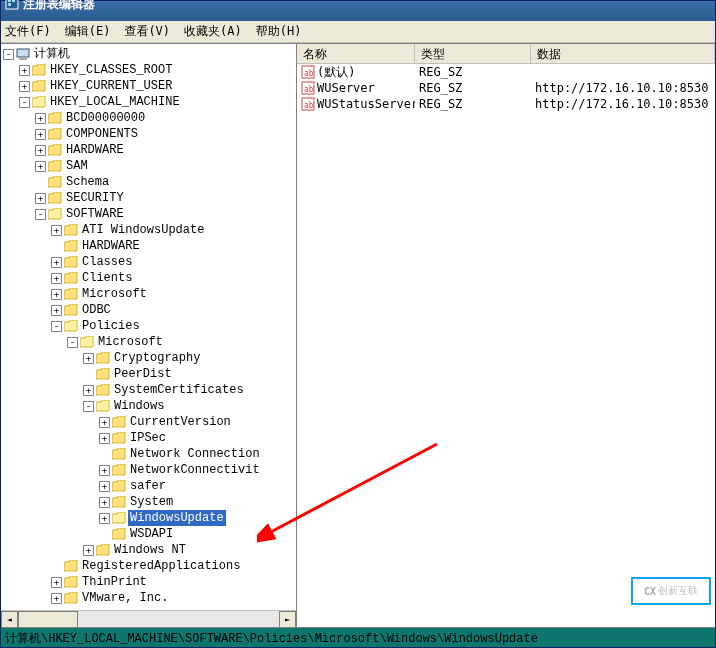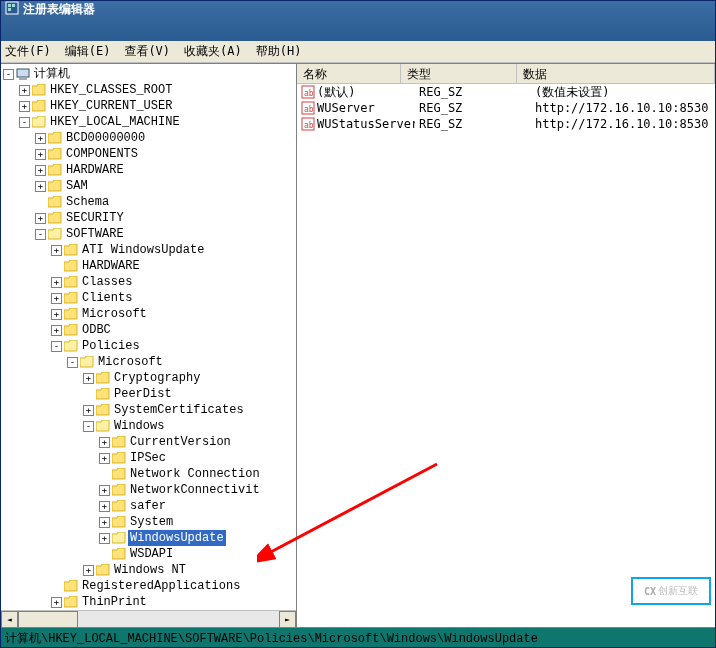--- a/index.html
+++ b/index.html
@@ -1,18 +1,18 @@
 <!DOCTYPE html>
 <html><head>
 <meta charset="utf-8">
 <style>
   * { box-sizing: border-box; margin: 0; padding: 0; }
   html, body { width: 716px; height: 648px; overflow: hidden; font-family: "SimSun", "宋体", monospace; font-size: 12px; }
   .window { width: 716px; height: 648px; border: 1px solid #0a246a; background: #ece9d8; display: flex; flex-direction: column; }
-  .titlebar { background: linear-gradient(#3b6ea5, #2a5a90); color: #fff; height: 40px; display: flex; align-items: flex-start; padding: 0 4px; font-weight: bold; }
+  .titlebar { background: linear-gradient(#3b6ea5, #2a5a90); color: #fff; height: 20px; display: flex; align-items: flex-end; padding: 8px 4px; font-weight: bold; }
   .titlebar .icon { margin-right: 4px; }
   .menubar { background: #ece9d8; height: 22px; display: flex; align-items: center; padding: 0 4px; border-bottom: 1px solid #c0c0c0; }
   .menubar span { margin-right: 14px; cursor: default; }
   .content { flex: 1; display: flex; background: #fff; border-top: 1px solid #808080; position: relative; overflow: hidden; }
   .left-pane { width: 296px; border-right: 1px solid #808080; overflow: hidden; display: flex; flex-direction: column; background: #fff; }
   .tree { flex: 1; overflow: hidden; padding: 2px; font-family: "Courier New", monospace; font-size: 12px; line-height: 16px; white-space: nowrap; }
   .tree-row { display: flex; align-items: center; height: 16px; }
   .tree-row .pad { display: inline-block; }
   .expander { width: 11px; height: 11px; border: 1px solid #808080; display: inline-flex; align-items: center; justify-content: center; font-size: 9px; line-height: 9px; margin-right: 2px; background: #fff; color: #000; font-family: monospace; }
   .expander-space { width: 11px; display: inline-block; margin-right: 2px; }
@@ -353,32 +353,31 @@
         <div class="thumb">
             <div class="thumb-bar"></div>
             <div class="thumb-track"></div>
           </div>
         <div class="btn">►</div>
       </div>
     </div>
 
     <div class="right-pane">
       <div class="list-header">
-        <div class="col" style="width:104px">名称</div>
+        <div class="col" style="width:118px">名称</div>
         <div class="col" style="width:116px">类型</div>
         <div class="col" style="flex:1">数据</div>
       </div>
       <div class="list-body" id="listbody">
           <div class="list-row">
             <div class="cell" style="width:118px"><span class="val-icon"><svg width="14" height="14">
                   <rect x="1" y="1" width="12" height="12" fill="#fff" stroke="#c44"></rect>
                   <text x="3" y="11" font-size="8" fill="#c44" font-family="monospace">ab</text>
                 </svg></span><span>(默认)</span></div>
             <div class="cell" style="width:116px">REG_SZ</div>
-            <div class="cell" style="flex:1">(数值未设置)</div>
           </div>
           <div class="list-row">
             <div class="cell" style="width:118px"><span class="val-icon"><svg width="14" height="14">
                   <rect x="1" y="1" width="12" height="12" fill="#fff" stroke="#c44"></rect>
                   <text x="3" y="11" font-size="8" fill="#c44" font-family="monospace">ab</text>
                 </svg></span><span>WUServer</span></div>
             <div class="cell" style="width:116px">REG_SZ</div>
             <div class="cell" style="flex:1">http://172.16.10.10:8530</div>
           </div>
           <div class="list-row">

